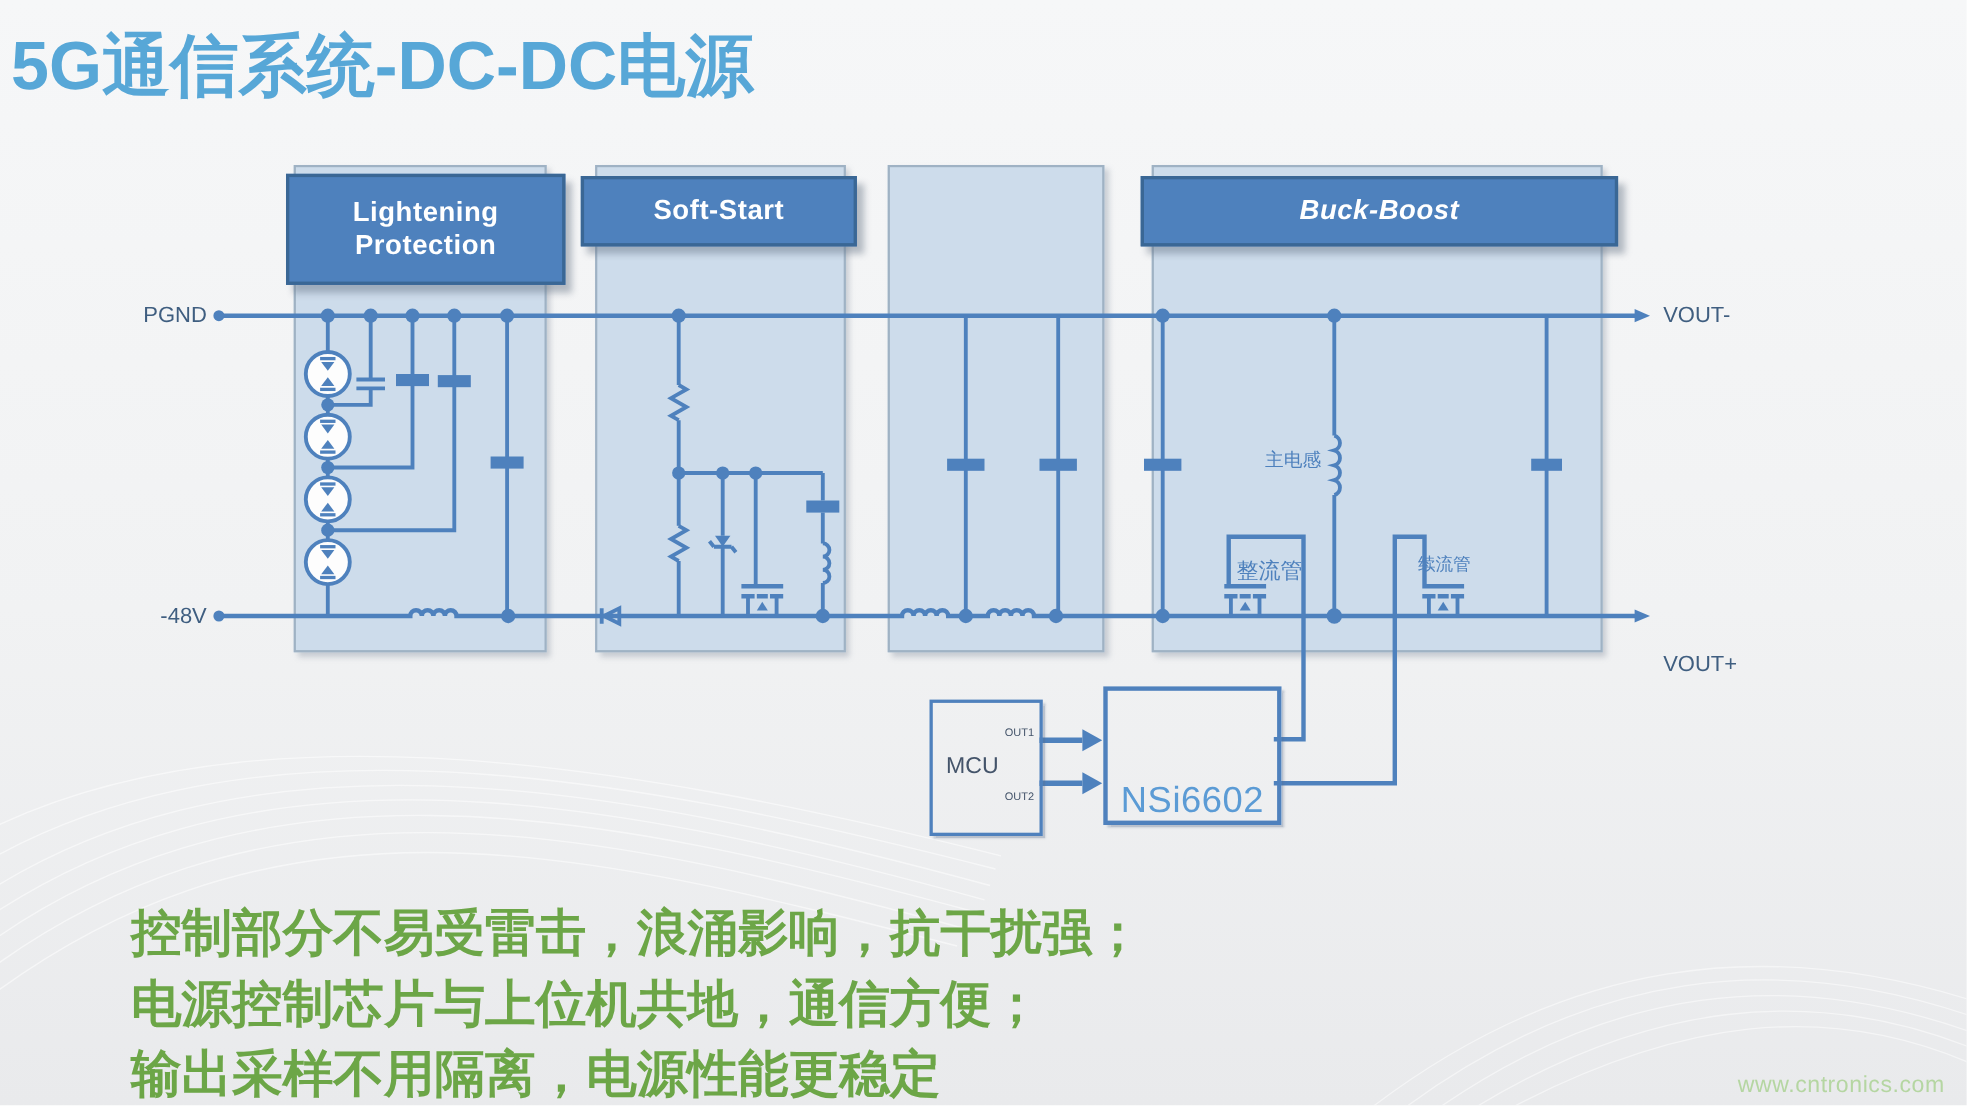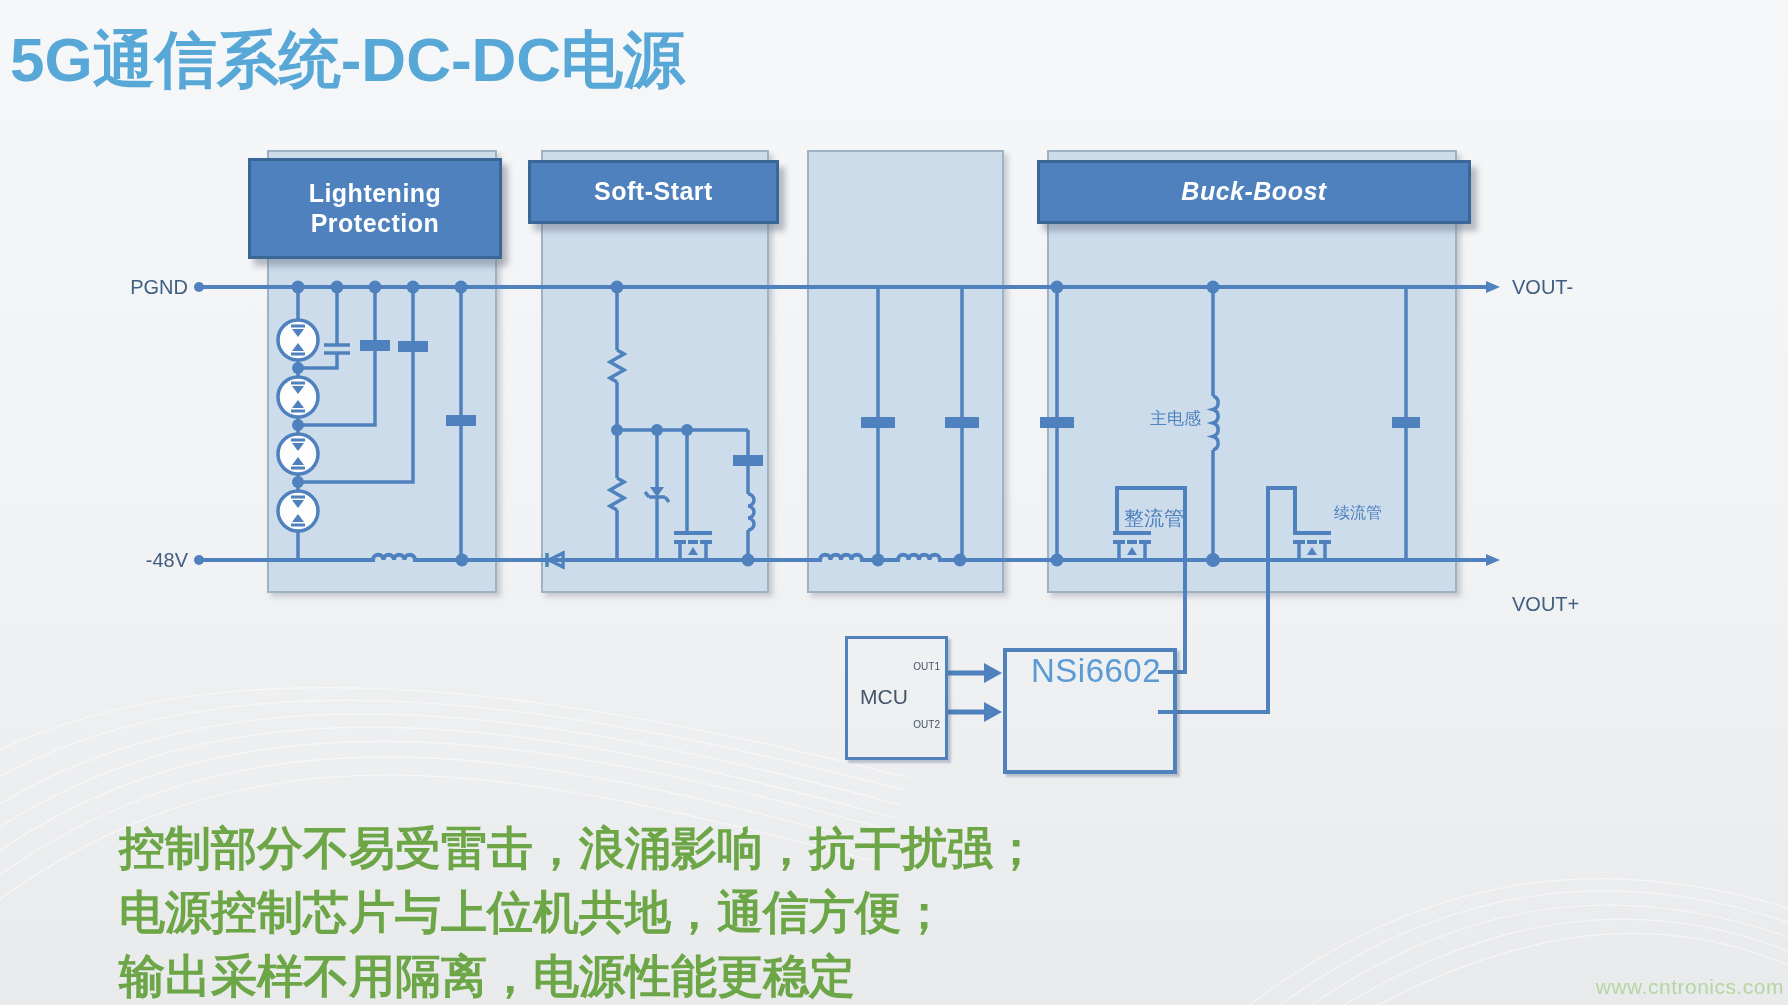--- a/index.html
+++ b/index.html
@@ -32,35 +32,35 @@
   .complabel{position:absolute;z-index:4;color:#4e81bd;}
   .title{
     position:absolute;left:10px;top:18px;z-index:4;
     color:#57a7d7;font-size:62px;font-weight:800;letter-spacing:0px;white-space:nowrap;
   }
   .bullets{
     position:absolute;left:119px;top:816px;z-index:4;
     color:#6ca647;font-size:46px;font-weight:bold;line-height:64px;white-space:nowrap;
   }
   .watermark{
-    position:absolute;right:4px;top:975px;z-index:4;
+    position:absolute;right:20px;top:975px;z-index:4;
     color:#b5d6a2;font-size:21px;letter-spacing:.5px;margin-left:18px;
   }
   .box{
     position:absolute;z-index:4;background:transparent;
   }
   #mcu-box{left:845px;top:636px;width:97px;height:118px;border:3px solid #4f81bd;
     box-shadow:3px 3px 2px rgba(90,110,140,.35);}
   #mcu-box .mcu-label{position:absolute;left:12px;top:46px;font-size:21px;color:#44546a;}
   #mcu-box .pin{position:absolute;right:5px;font-size:10px;color:#44546a;}
   #mcu-box .pin.out1{top:22px;}
   #mcu-box .pin.out2{top:80px;}
-  #nsi-box{left:1003px;top:648px;width:154px;height:118px;border:4px solid #4f81bd;
+  #nsi-box{left:1003px;top:624px;width:154px;height:118px;border:4px solid #4f81bd;
     box-shadow:3px 3px 2px rgba(90,110,140,.35);
-    display:flex;align-items:flex-start;justify-content:center;padding-left:12px;}
+    display:flex;align-items:flex-end;justify-content:center;}
   #nsi-box .nsi-label{font-size:33px;color:#5b9bd5;letter-spacing:.5px;}
 </style>
 </head>
 <body>
 
 <div id="stage">
 
   <div class="title">5G通信系统-DC-DC电源</div>
 
   <div class="panel" style="left:267px;top:150px;width:226px;height:439px;"></div>
@@ -204,39 +204,39 @@
         <circle cx="687" cy="430" r="6"></circle>
       <circle cx="462" cy="560" r="6.5"></circle>
         <circle cx="748" cy="560" r="6.5"></circle>
       <circle cx="878" cy="560" r="6.5"></circle>
         <circle cx="960" cy="560" r="6.5"></circle>
       <circle cx="1057" cy="560" r="6.5"></circle>
         <circle cx="1213" cy="560" r="7"></circle>
     </g>
   </svg>
 
-  <div class="hdr" style="left:248px;top:158px;width:248px;height:95px;">
+  <div class="hdr" style="left:260px;top:158px;width:248px;height:95px;">
     <span>Lightening</span>
     <span>Protection</span>
   </div>
   <div class="hdr" style="left:528px;top:160px;width:245px;height:58px;">
     <span>Soft-Start</span>
   </div>
   <div class="hdr" style="left:1037px;top:160px;width:428px;height:58px;font-style:italic;">
     <span>Buck-Boost</span>
   </div>
 
   <div class="raillabel" style="left:108px;top:276px;width:80px;text-align:right;">PGND</div>
   <div class="raillabel" style="left:108px;top:549px;width:80px;text-align:right;">-48V</div>
   <div class="raillabel" style="left:1512px;top:276px;">VOUT-</div>
   <div class="raillabel" style="left:1512px;top:549px;margin-top:44px;">VOUT+</div>
 
   <div class="complabel" style="left:1150px;top:407px;font-size:17px;">主电感</div>
   <div class="complabel" style="left:1124px;top:505px;font-size:20px;">整流管</div>
-  <div class="complabel" style="left:1334px;top:503px;font-size:16px;">续流管</div>
+  <div class="complabel" style="left:1289px;top:503px;font-size:16px;">续流管</div>
 
   <div class="box" id="mcu-box">
     <span class="mcu-label">MCU</span>
     <span class="pin out1">OUT1</span>
     <span class="pin out2">OUT2</span>
   </div>
 
   <div class="box" id="nsi-box">
     <span class="nsi-label">NSi6602</span>
   </div>

